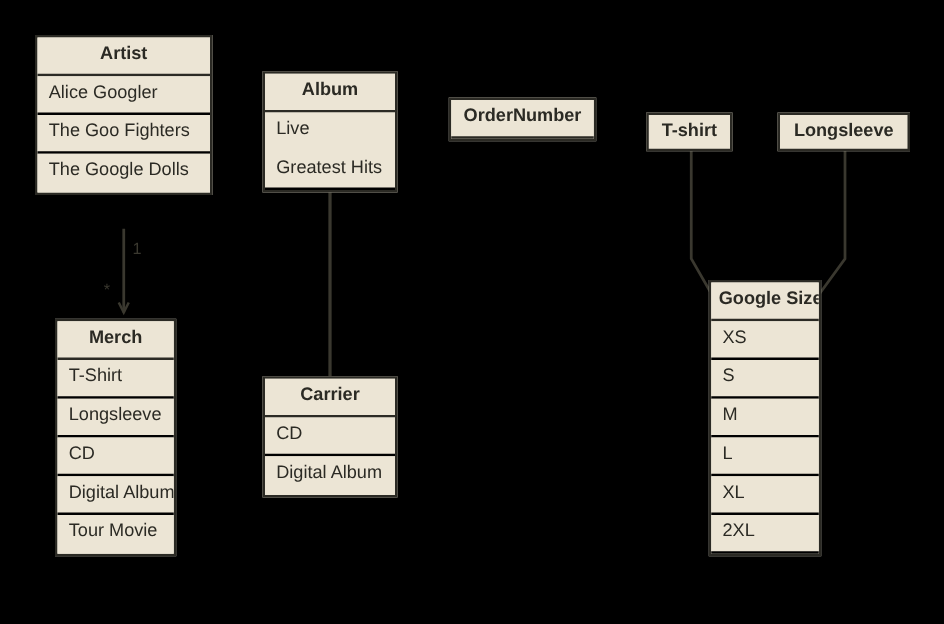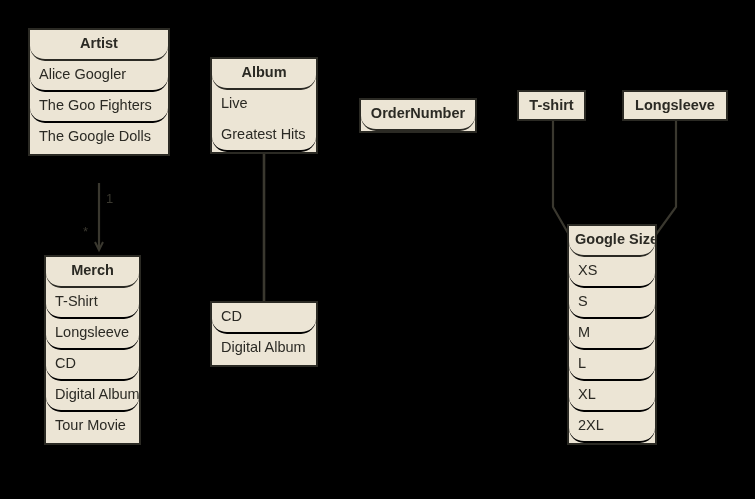--- a/index.html
+++ b/index.html
@@ -39,21 +39,20 @@
   .row {
     box-sizing: border-box;
     height: 31px;
     line-height: 27px;
     font-size: 14.5px;
     color: #2b2a24;
     background: #ece5d5;
     padding: 0 9px;
     white-space: nowrap;
     overflow: hidden;
-    border-radius: 15px;
   }
   .row.header {
     font-weight: bold;
     text-align: center;
     border-bottom: 2px solid #2b2a24;
     padding: 0 6px;
   }
   .row.item {
     border-bottom: 2px solid #000000;
     text-align: left;
@@ -123,25 +122,26 @@
     <div class="row item last">Tour Movie</div>
   </div>
 
   <div class="table-node" style="left:210px; top:57px; width:108px;">
     <div class="row header">Album</div>
     <div class="row item last">Live</div>
     <div class="row item">Greatest Hits</div>
   </div>
 
   <div class="table-node" style="left:210px; top:301px; width:108px;">
+    <div class="row header">Carrier</div>
     <div class="row item">CD</div>
     <div class="row item last">Digital Album</div>
   </div>
 
-  <div class="table-node" style="left:359px; top:78px; width:118px;margin-top:20px;">
+  <div class="table-node" style="left:359px; top:78px; width:118px;">
     <div class="row header">OrderNumber</div>
   </div>
 
   <div class="label-node" style="left:517px; top:90px; width:69px;">T-shirt</div>
 
   <div class="label-node" style="left:622px; top:90px; width:106px;">Longsleeve</div>
 
   <div class="table-node" style="left:567px; top:224px; width:90px;">
     <div class="row header">Google Size</div>
     <div class="row item">XS</div>

